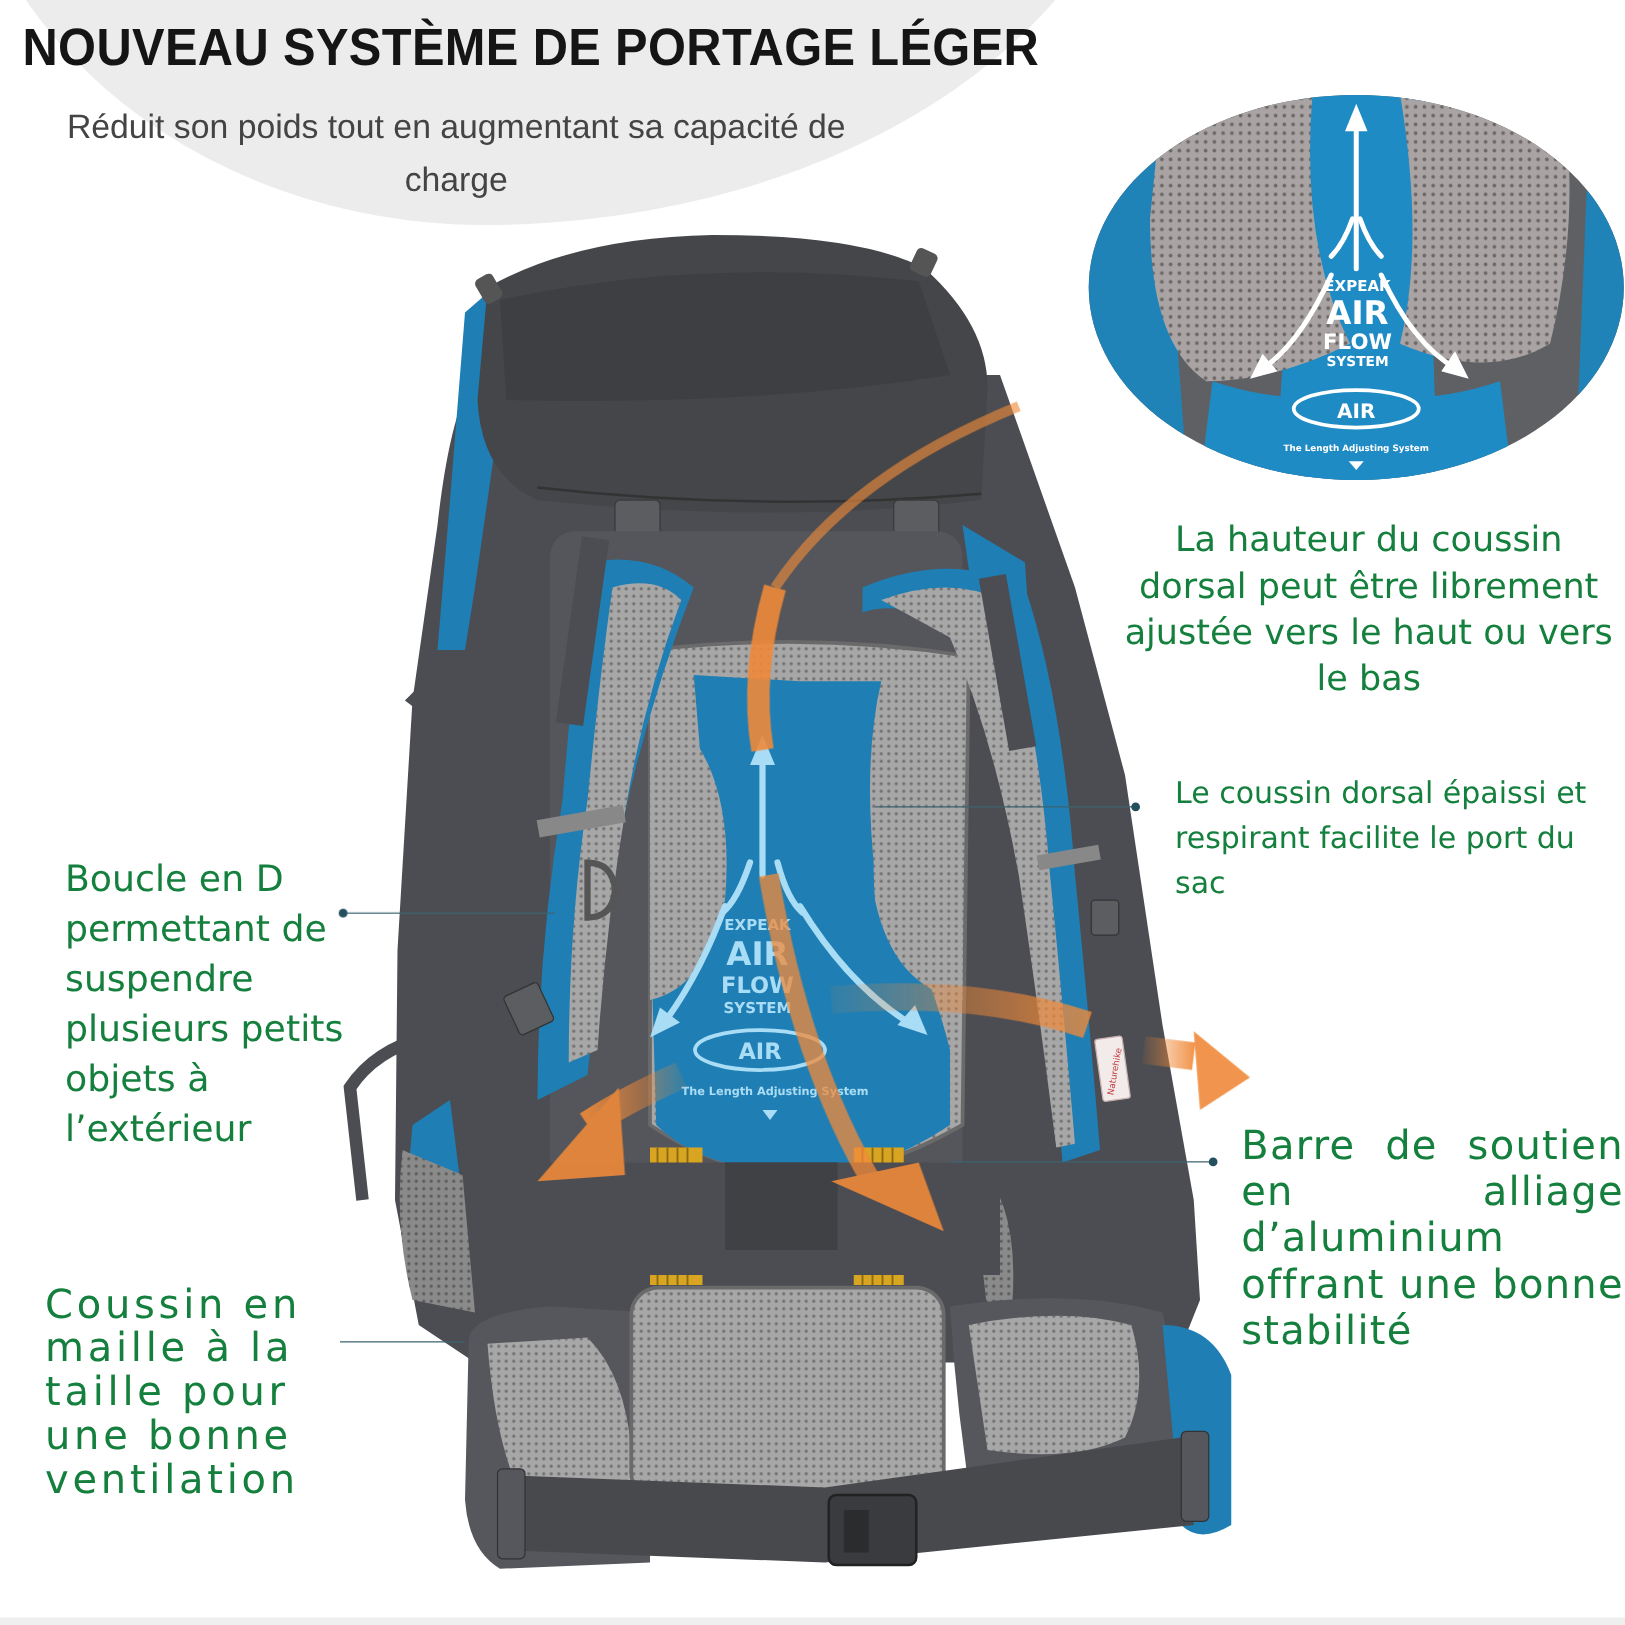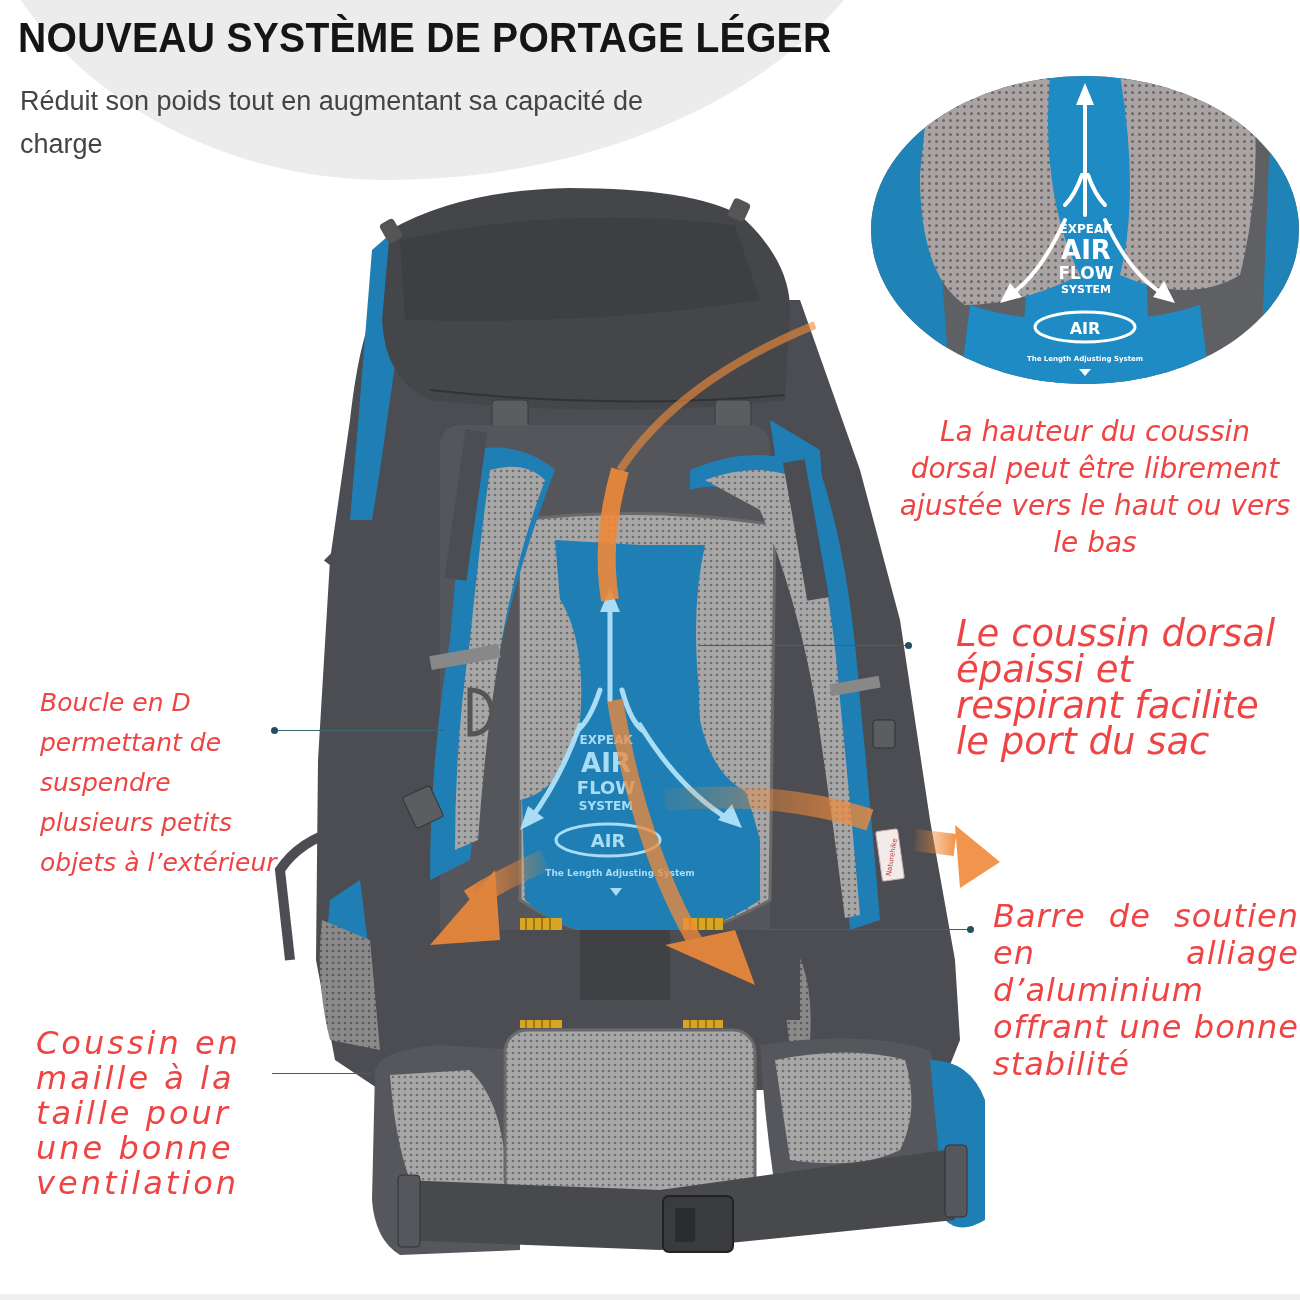--- a/index.html
+++ b/index.html
@@ -2,27 +2,27 @@
 <html><head>
 <meta charset="utf-8">
 <style>
   html, body { margin:0; padding:0; }
   body { width:1300px; height:1300px; background:#ffffff; position:relative; overflow:hidden;
          font-family:"DejaVu Sans","Liberation Sans",sans-serif; color:#3a3a3a; }
   .header-blob { position:absolute; left:-40px; top:-220px; width:960px; height:400px;
          background:#ececec; border-radius:0 0 60% 48% / 0 0 100% 100%; }
   .title { position:absolute; left:18px; top:14px; font-family:"Liberation Sans",sans-serif;
          font-weight:bold; font-size:42px; letter-spacing:0.3px; color:#151515; margin:0; white-space:nowrap; transform:scaleX(0.93); transform-origin:left top; }
-  .subtitle { position:absolute; left:20px; top:80px; width:690px; 
+  .subtitle { position:absolute; left:20px; top:80px; width:690px; text-align:center;
          font-family:"Liberation Sans",sans-serif; font-size:27px; line-height:43px; color:#444; }
   .scene { position:absolute; left:0; top:0; width:1300px; height:1300px; }
-  .caption { position:absolute; font-family:"DejaVu Sans",sans-serif; color:#ef4444; font-size:28px; line-height:37px;font-style:italic; }
+  .caption { position:absolute; font-family:"DejaVu Sans",sans-serif; color:#15803d; font-size:28px; line-height:37px; }
   .cap-right-top { left:895px; top:413px; width:400px; text-align:center; font-size:28px; line-height:37px; }
-  .cap-right-mid { left:940px; top:616px; width:340px; font-size:37px; line-height:36px;margin-left:16px; }
-  .cap-left-mid { left:40px; top:683px; width:240px; font-size:25px; line-height:40px; }
+  .cap-right-mid { left:940px; top:616px; width:340px; font-size:24px; line-height:36px; }
+  .cap-left-mid { left:52px; top:683px; width:240px; font-size:29px; line-height:40px; }
   .cap-right-low { left:993px; top:898px; width:306px; text-align:justify; text-align-last:left; font-size:32px; line-height:37px; letter-spacing:1px; }
   .cap-left-low { left:36px; top:1026px; width:260px; font-size:32px; line-height:35px; letter-spacing:3px; }
   .leader { position:absolute; height:1px; background:#3c6470; }
   .dot { position:absolute; width:7px; height:7px; border-radius:50%; background:#244f5c; }
   .zoom-oval { position:absolute; left:870px; top:75px; width:430px; height:310px; }
   .footer-line { position:absolute; left:0; bottom:0; width:1300px; height:6px; background:#efefef; }
 </style>
 </head>
 <body>
 

